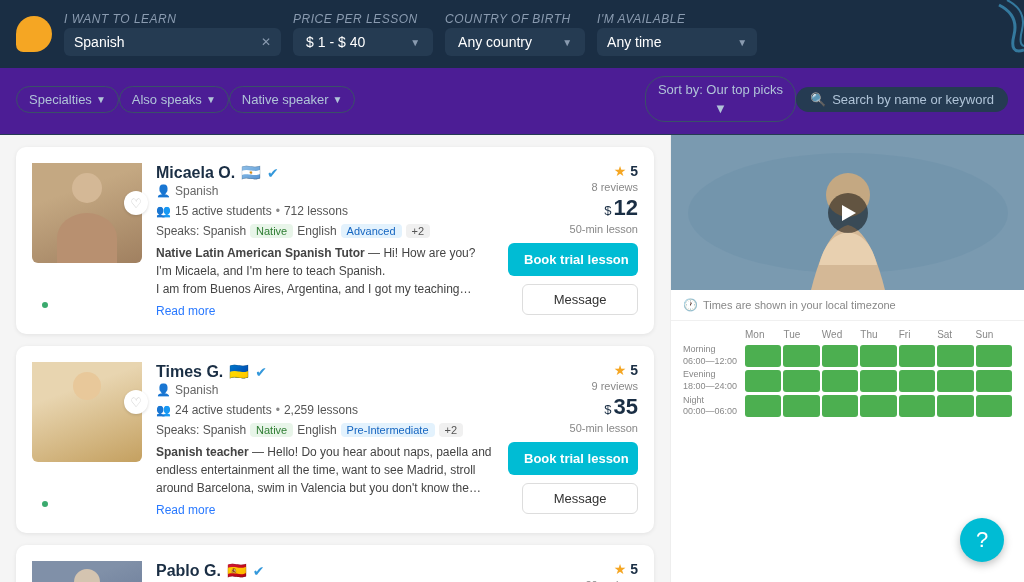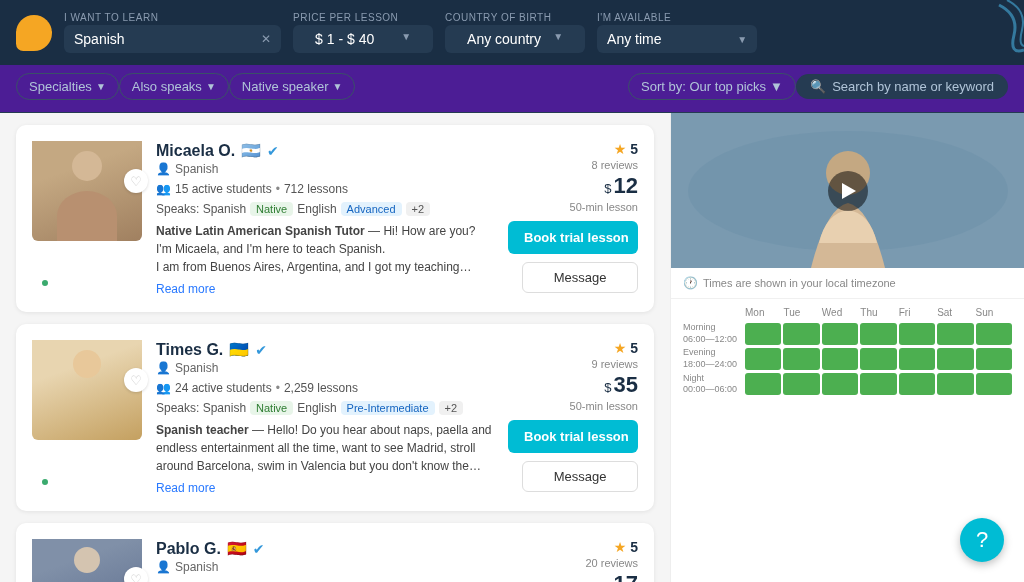--- a/index.html
+++ b/index.html
@@ -26,23 +26,24 @@
       gap: 12px;
       flex: 1;
     }
     .field-group {
       display: flex;
       flex-direction: column;
       gap: 2px;
     }
     .field-label {
       color: #8a9bb0;
-      font-size: 10px;
+      font-size: 12px;
       text-transform: uppercase;
       letter-spacing: 0.5px;
+      font-style: italic;
     }
     .field-input-wrap {
       background: #253b52;
       border-radius: 6px;
       display: flex;
       align-items: center;
       padding: 6px 10px;
       gap: 6px;
       min-width: 160px;
     }
@@ -56,21 +57,22 @@
     }
     .field-input-wrap .clear-icon {
       color: #8a9bb0;
       cursor: pointer;
       font-size: 12px;
     }
     .field-select-wrap {
       background: #253b52;
       border-radius: 6px;
       display: flex;
-      padding: 6px 22px;
+      align-items: center;
+      padding: 6px 13px;
       gap: 6px;
       min-width: 140px;
       color: #fff;
       font-size: 14px;
       cursor: pointer;
     }
     .field-select-wrap .chevron { color: #8a9bb0; font-size: 10px; margin-left: auto; }
     .available-wrap {
       background: #253b52;
       border-radius: 6px;
@@ -111,20 +113,21 @@
       border: 1.5px solid #3a5068;
       border-radius: 20px;
       color: #b0c4d8;
       padding: 5px 12px;
       font-size: 13px;
       cursor: pointer;
       display: flex;
       align-items: center;
       gap: 4px;
       margin-left: auto;
+      flex-direction: column;
     }
     .search-by-name {
       background: #253b52;
       border: none;
       border-radius: 20px;
       color: #b0c4d8;
       padding: 5px 14px;
       font-size: 13px;
       display: flex;
       align-items: center;

